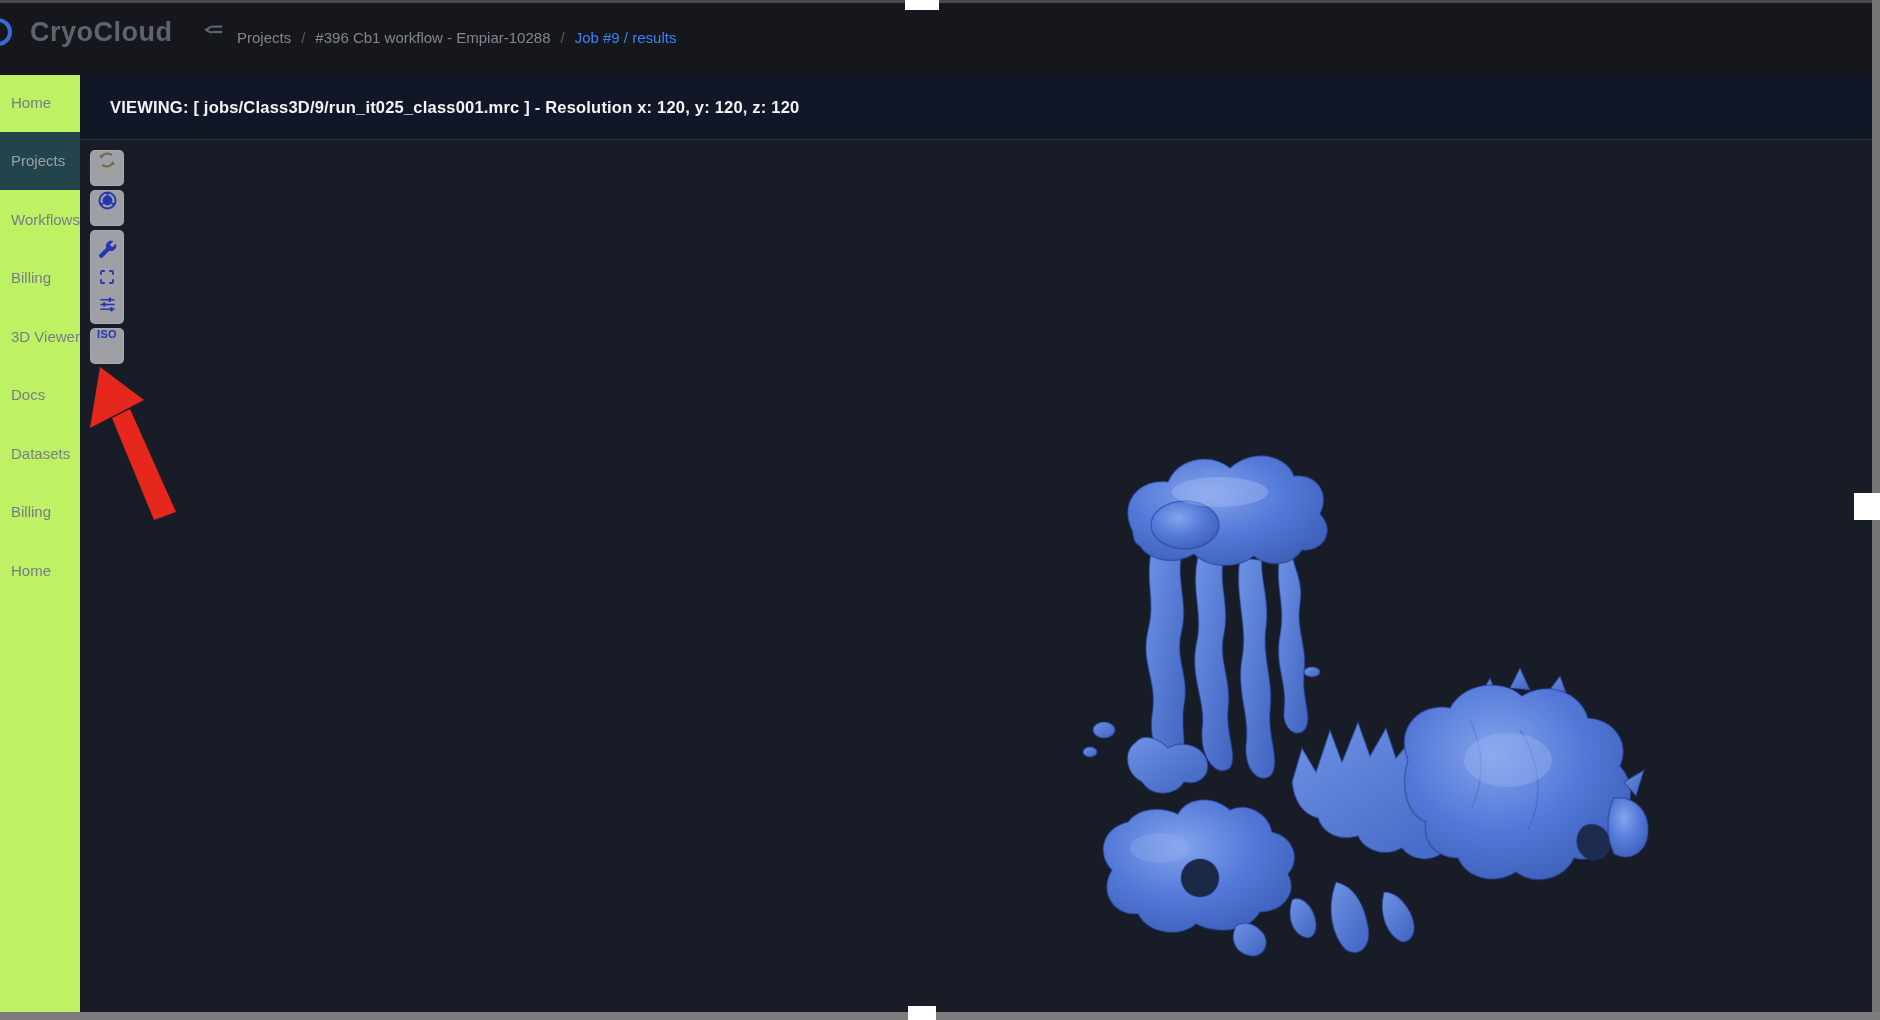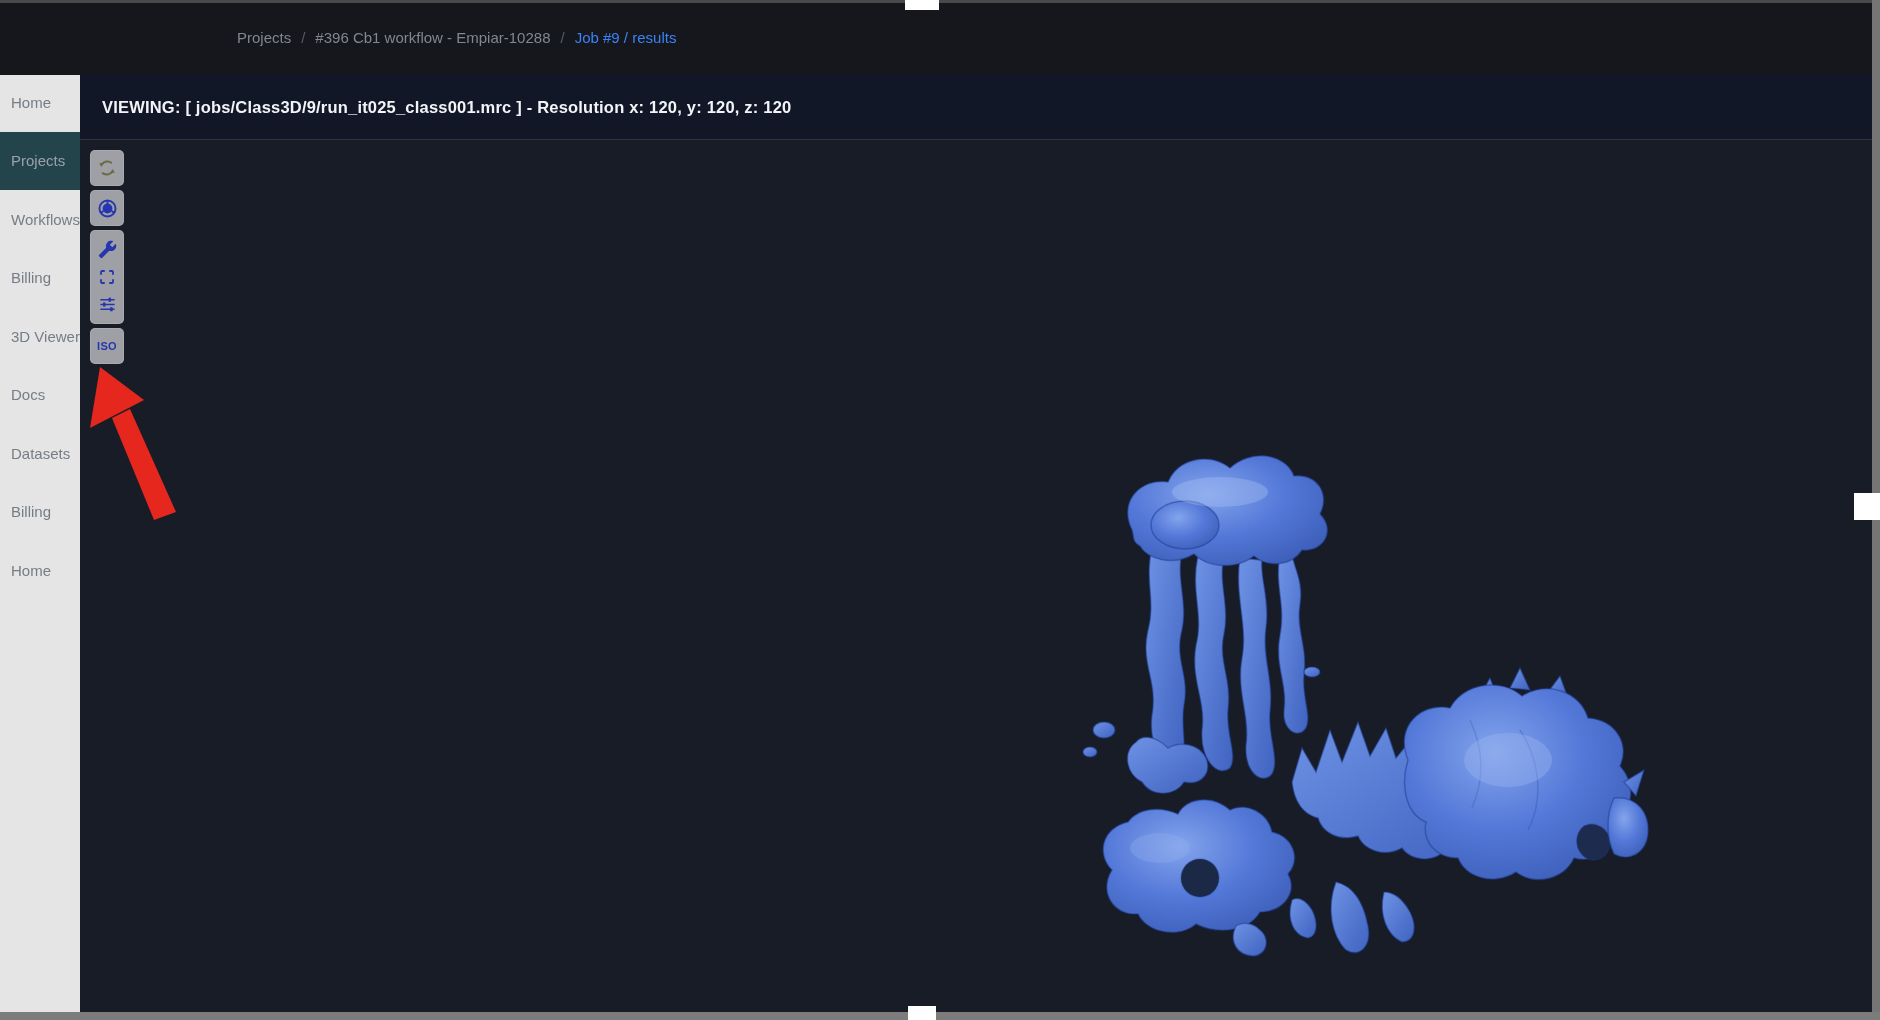--- a/index.html
+++ b/index.html
@@ -24,36 +24,36 @@
     border:4px solid #3a6bd0;box-sizing:border-box;flex:0 0 auto;}
   .logo-text{font-size:27px;font-weight:bold;color:#5d646e;letter-spacing:.5px;margin-left:2px;}
   .collapse-btn{margin-left:30px;cursor:pointer;display:flex;align-items:center;}
   .breadcrumb{position:absolute;left:237px;top:0;height:75px;display:flex;align-items:center;
     font-size:15px;color:#80878f;gap:10px;white-space:nowrap;}
   .breadcrumb .sep{color:#565c64;}
   .breadcrumb .crumb{cursor:pointer;}
   .breadcrumb .crumb.dim{color:#3b82f6;cursor:default;}
 
   
-  .sidebar{position:absolute;left:0;top:0;width:80px;height:1020px;background:#e5e5e5;z-index:20;}
+  .sidebar{position:absolute;left:0;top:0;width:80px;height:1020px;background:#bef264;z-index:20;}
   .nav{position:absolute;left:0;top:73px;width:80px;}
   .nav-item{height:58.5px;display:flex;align-items:center;padding-left:11px;
     font-size:15px;color:#767d86;cursor:pointer;box-sizing:border-box;}
   .nav-item.active{background:#24444c;color:#99a2a9;}
 
   
   .viewer{position:absolute;left:80px;top:75px;width:1792px;height:937px;background:#181c27;z-index:10;}
   .viewing-bar{position:absolute;left:0;top:0;width:100%;height:64px;background:#111726;
     border-bottom:1px solid #2e3340;display:flex;align-items:center;}
-  .viewing-title{margin-left:22px;font-size:16.5px;font-weight:bold;color:#f2f4f8;letter-spacing:.2px;}
+  .viewing-title{margin-left:30px;font-size:16.5px;font-weight:bold;color:#f2f4f8;letter-spacing:.2px;}
 
   
   .toolbar{position:absolute;left:90px;top:150px;width:34px;z-index:40;}
   .tool-btn{width:34px;background:#9fa0a6;border-radius:5px;margin-bottom:4px;
-    display:flex;flex-direction:column;align-items:center;justify-content:center;cursor:pointer;
+    display:flex;flex-direction:column;align-items:center;justify-content:flex-start;cursor:pointer;
     box-shadow:0 0 0 1px rgba(255,255,255,0.12) inset;}
   .tool-btn.single{height:36px;}
   .tool-btn.group{height:94px;justify-content:space-around;padding:6px 0;box-sizing:border-box;}
   .tool-btn svg{display:block;}
   .iso-label{font-size:11px;font-weight:bold;color:#2636ae;letter-spacing:.4px;}
 
   
   .iso-popup{position:absolute;left:128px;top:323px;width:296px;height:46px;background:#a6a6ac;
     border-radius:10px;display:flex;align-items:center;padding:0 10px;box-sizing:border-box;z-index:40;
     box-shadow:0 0 0 1px rgba(255,255,255,0.15) inset;}
@@ -84,20 +84,31 @@
       <div class="nav-item">Billing</div>
       <div class="nav-item">3D Viewer</div>
       <div class="nav-item">Docs</div>
       <div class="nav-item">Datasets</div>
       <div class="nav-item">Billing</div>
       <div class="nav-item">Home</div>
     </div>
   </div>
 
   <div class="top-header">
+    <div class="logo-wrap">
+      <div class="logo-mark"></div>
+      <div class="logo-text">CryoCloud</div>
+      <div class="collapse-btn">
+        <svg width="22" height="18" viewBox="0 0 24 20">
+          <path d="M9 4h12" stroke="#5d646e" stroke-width="2.4" fill="none"></path>
+          <path d="M9 10h12" stroke="#5d646e" stroke-width="2.4" fill="none"></path>
+          <path d="M9 4L3 7.5l6 3.5" stroke="#5d646e" stroke-width="2.4" fill="none" stroke-linejoin="round"></path>
+        </svg>
+      </div>
+    </div>
     <div class="breadcrumb">
       <span class="crumb">Projects</span>
       <span class="sep">/</span>
       <span class="crumb">#396 Cb1 workflow - Empiar-10288</span>
       <span class="sep">/</span>
       <span class="crumb dim">Job #9 / results</span>
     </div>
   </div>
 
   <div class="viewer">

